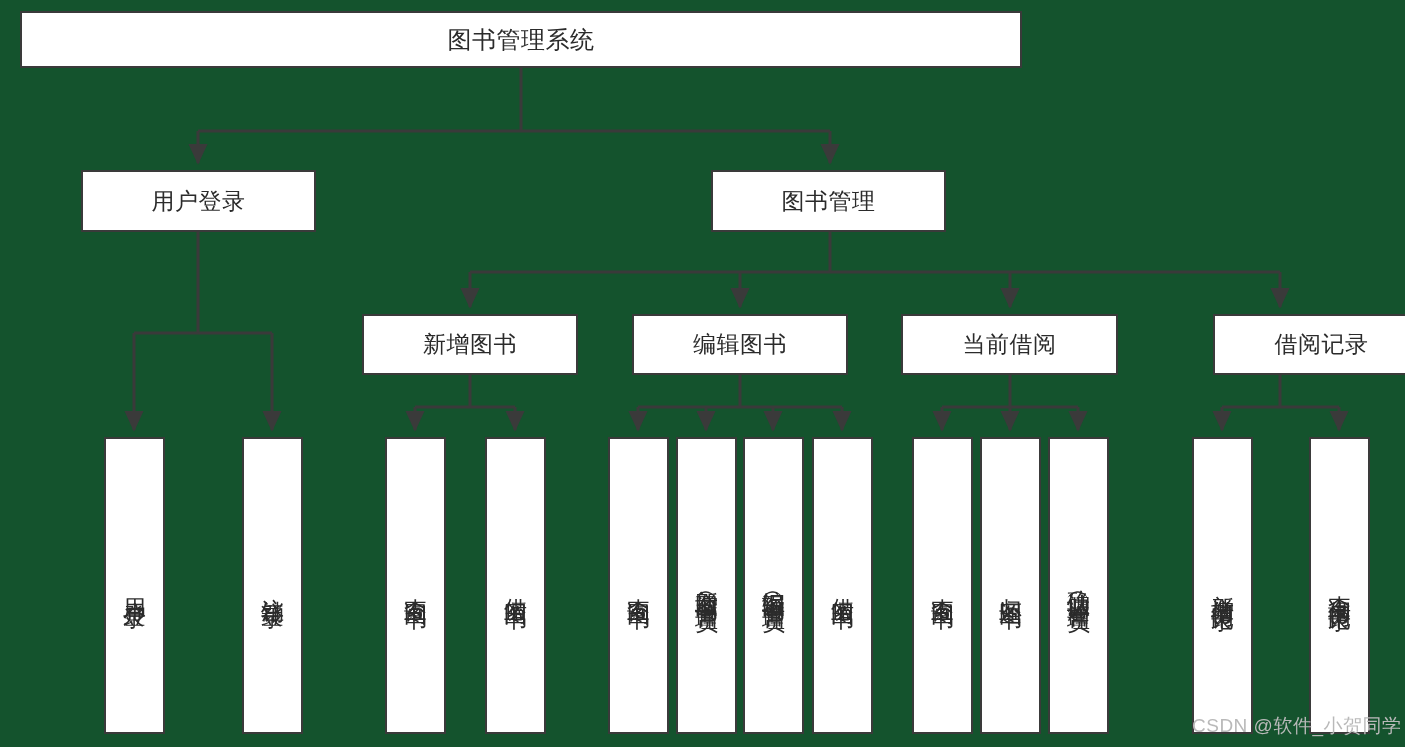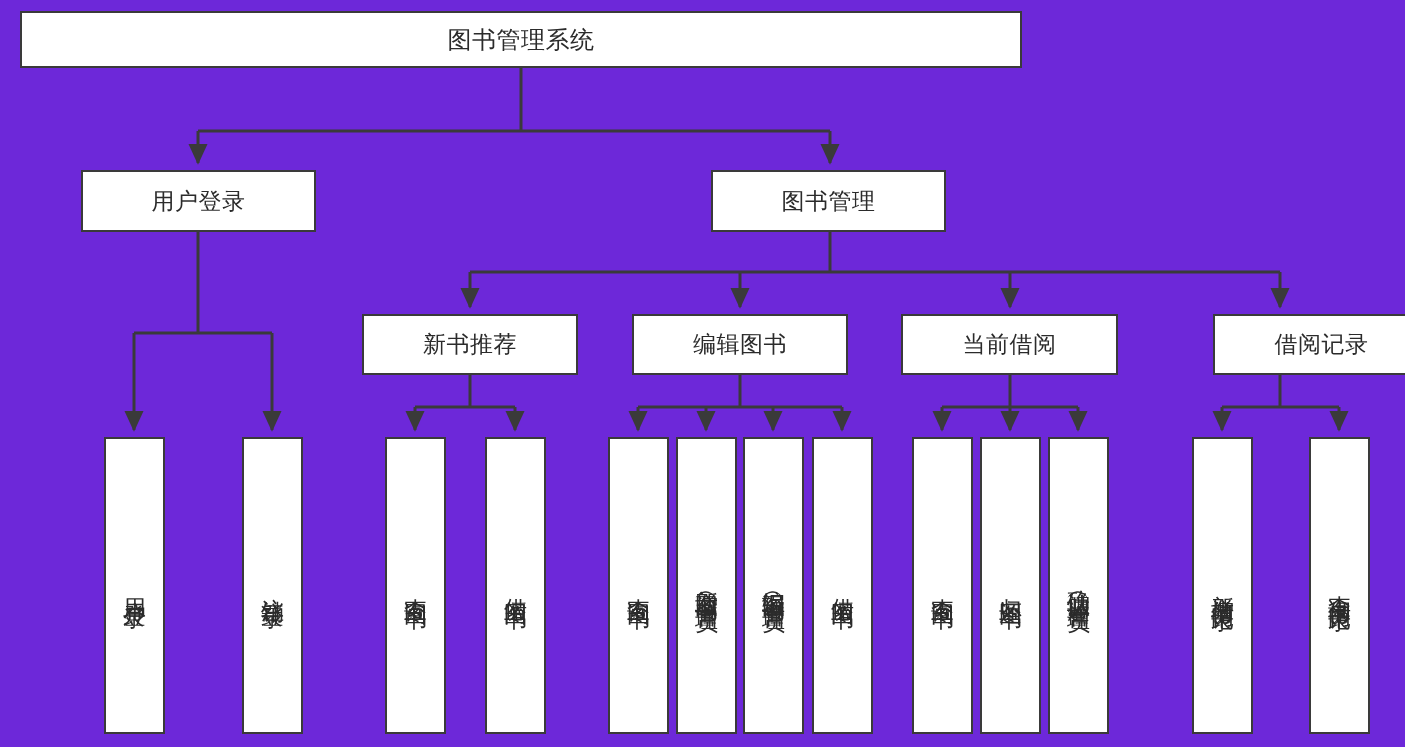--- a/index.html
+++ b/index.html
@@ -7,21 +7,21 @@
     padding: 0;
     background: #ffffff;
   }
   body {
     font-family: "Liberation Sans", "DejaVu Sans", sans-serif;
   }
   #stage {
     position: relative;
     width: 1405px;
     height: 747px;
-    background: #6d28d9;
+    background: #14532d;
     overflow: hidden;
   }
   #wires {
     position: absolute;
     left: 0;
     top: 0;
     width: 1405px;
     height: 747px;
   }
   .node {
@@ -122,21 +122,21 @@
   </div>
 
   <div class="node h" style="left:81px; top:170px; width:235px; height:62px;">
     <span>用户登录</span>
   </div>
   <div class="node h" style="left:711px; top:170px; width:235px; height:62px;">
     <span>图书管理</span>
   </div>
 
   <div class="node h" style="left:362px; top:314px; width:216px; height:61px;">
-    <span>新书推荐</span>
+    <span>新增图书</span>
   </div>
   <div class="node h" style="left:632px; top:314px; width:216px; height:61px;">
     <span>编辑图书</span>
   </div>
   <div class="node h" style="left:901px; top:314px; width:217px; height:61px;text-align:right;">
     <span>当前借阅</span>
   </div>
   <div class="node h" style="left:1213px; top:314px; width:217px; height:61px;">
     <span>借阅记录</span>
   </div>
@@ -178,14 +178,15 @@
     <span class="vtext">确认归还（管理员）</span>
   </div>
 
   <div class="node v" style="left:1192px; top:437px; width:61px; height:297px;">
     <span class="vtext">新增借阅记录</span>
   </div>
   <div class="node v" style="left:1309px; top:437px; width:61px; height:297px;">
     <span class="vtext">查询借阅记录</span>
   </div>
 
+  <div class="watermark">CSDN @软件_小贺同学</div>
 
 </div>
 
 </body></html>

